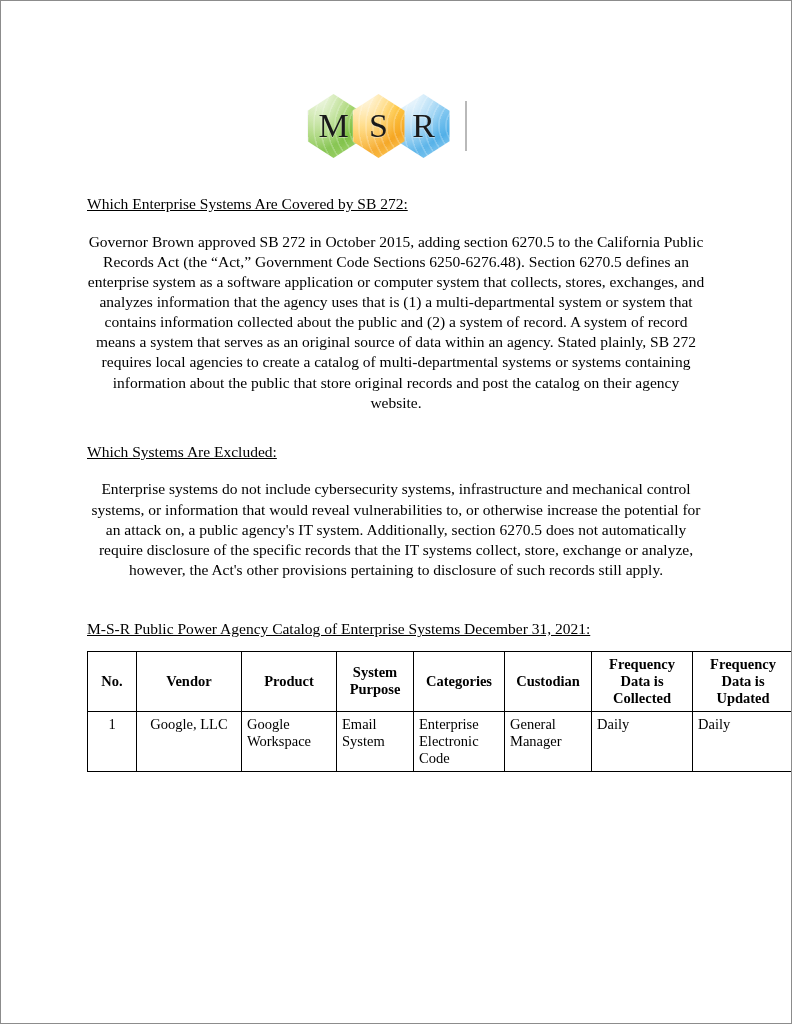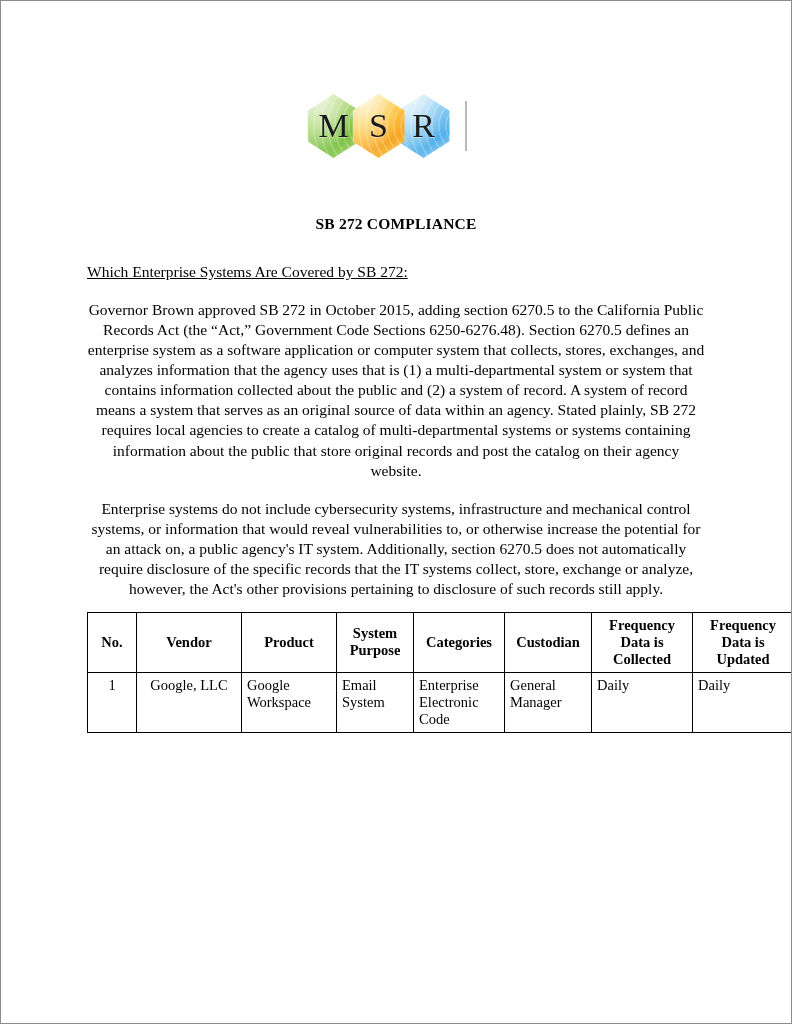--- a/index.html
+++ b/index.html
@@ -186,29 +186,34 @@
             <span class="glyph">S</span>
           </div>
           <div class="hex hex-r">
             <span class="glyph">R</span>
           </div>
         </div>
         <div class="logo-divider"></div>
       </div>
     </div>
 
-    <div class="doc-title">SB 272 COMPLIANCE</div>
 
     <div class="heading-row">
       <span class="section-heading">Which Enterprise Systems Are Covered by SB 272:</span>
     </div>
     <div class="para">Governor Brown approved SB 272 in October 2015, adding section 6270.5 to the California Public Records Act (the “Act,” Government Code Sections 6250-6276.48). Section 6270.5 defines an enterprise system as a software application or computer system that collects, stores, exchanges, and analyzes information that the agency uses that is (1) a multi-departmental system or system that contains information collected about the public and (2) a system of record. A system of record means a system that serves as an original source of data within an agency. Stated plainly, SB 272 requires local agencies to create a catalog of multi-departmental systems or systems containing information about the public that store original records and post the catalog on their agency website.</div>
 
+    <div class="heading-row">
+      <span class="section-heading">Which Systems Are Excluded:</span>
+    </div>
     <div class="para">Enterprise systems do not include cybersecurity systems, infrastructure and mechanical control systems, or information that would reveal vulnerabilities to, or otherwise increase the potential for an attack on, a public agency's IT system. Additionally, section 6270.5 does not automatically require disclosure of the specific records that the IT systems collect, store, exchange or analyze, however, the Act's other provisions pertaining to disclosure of such records still apply.</div>
 
+    <div class="heading-row">
+      <span class="catalog-heading">M-S-R Public Power Agency Catalog of Enterprise Systems December 31, 2021:</span>
+    </div>
 
     <table class="catalog">
       <thead>
         <tr>
           <th class="col-no">No.</th>
           <th class="col-vendor">Vendor</th>
           <th class="col-product">Product</th>
           <th class="col-purpose">System Purpose</th>
           <th class="col-categories">Categories</th>
           <th class="col-custodian">Custodian</th>

